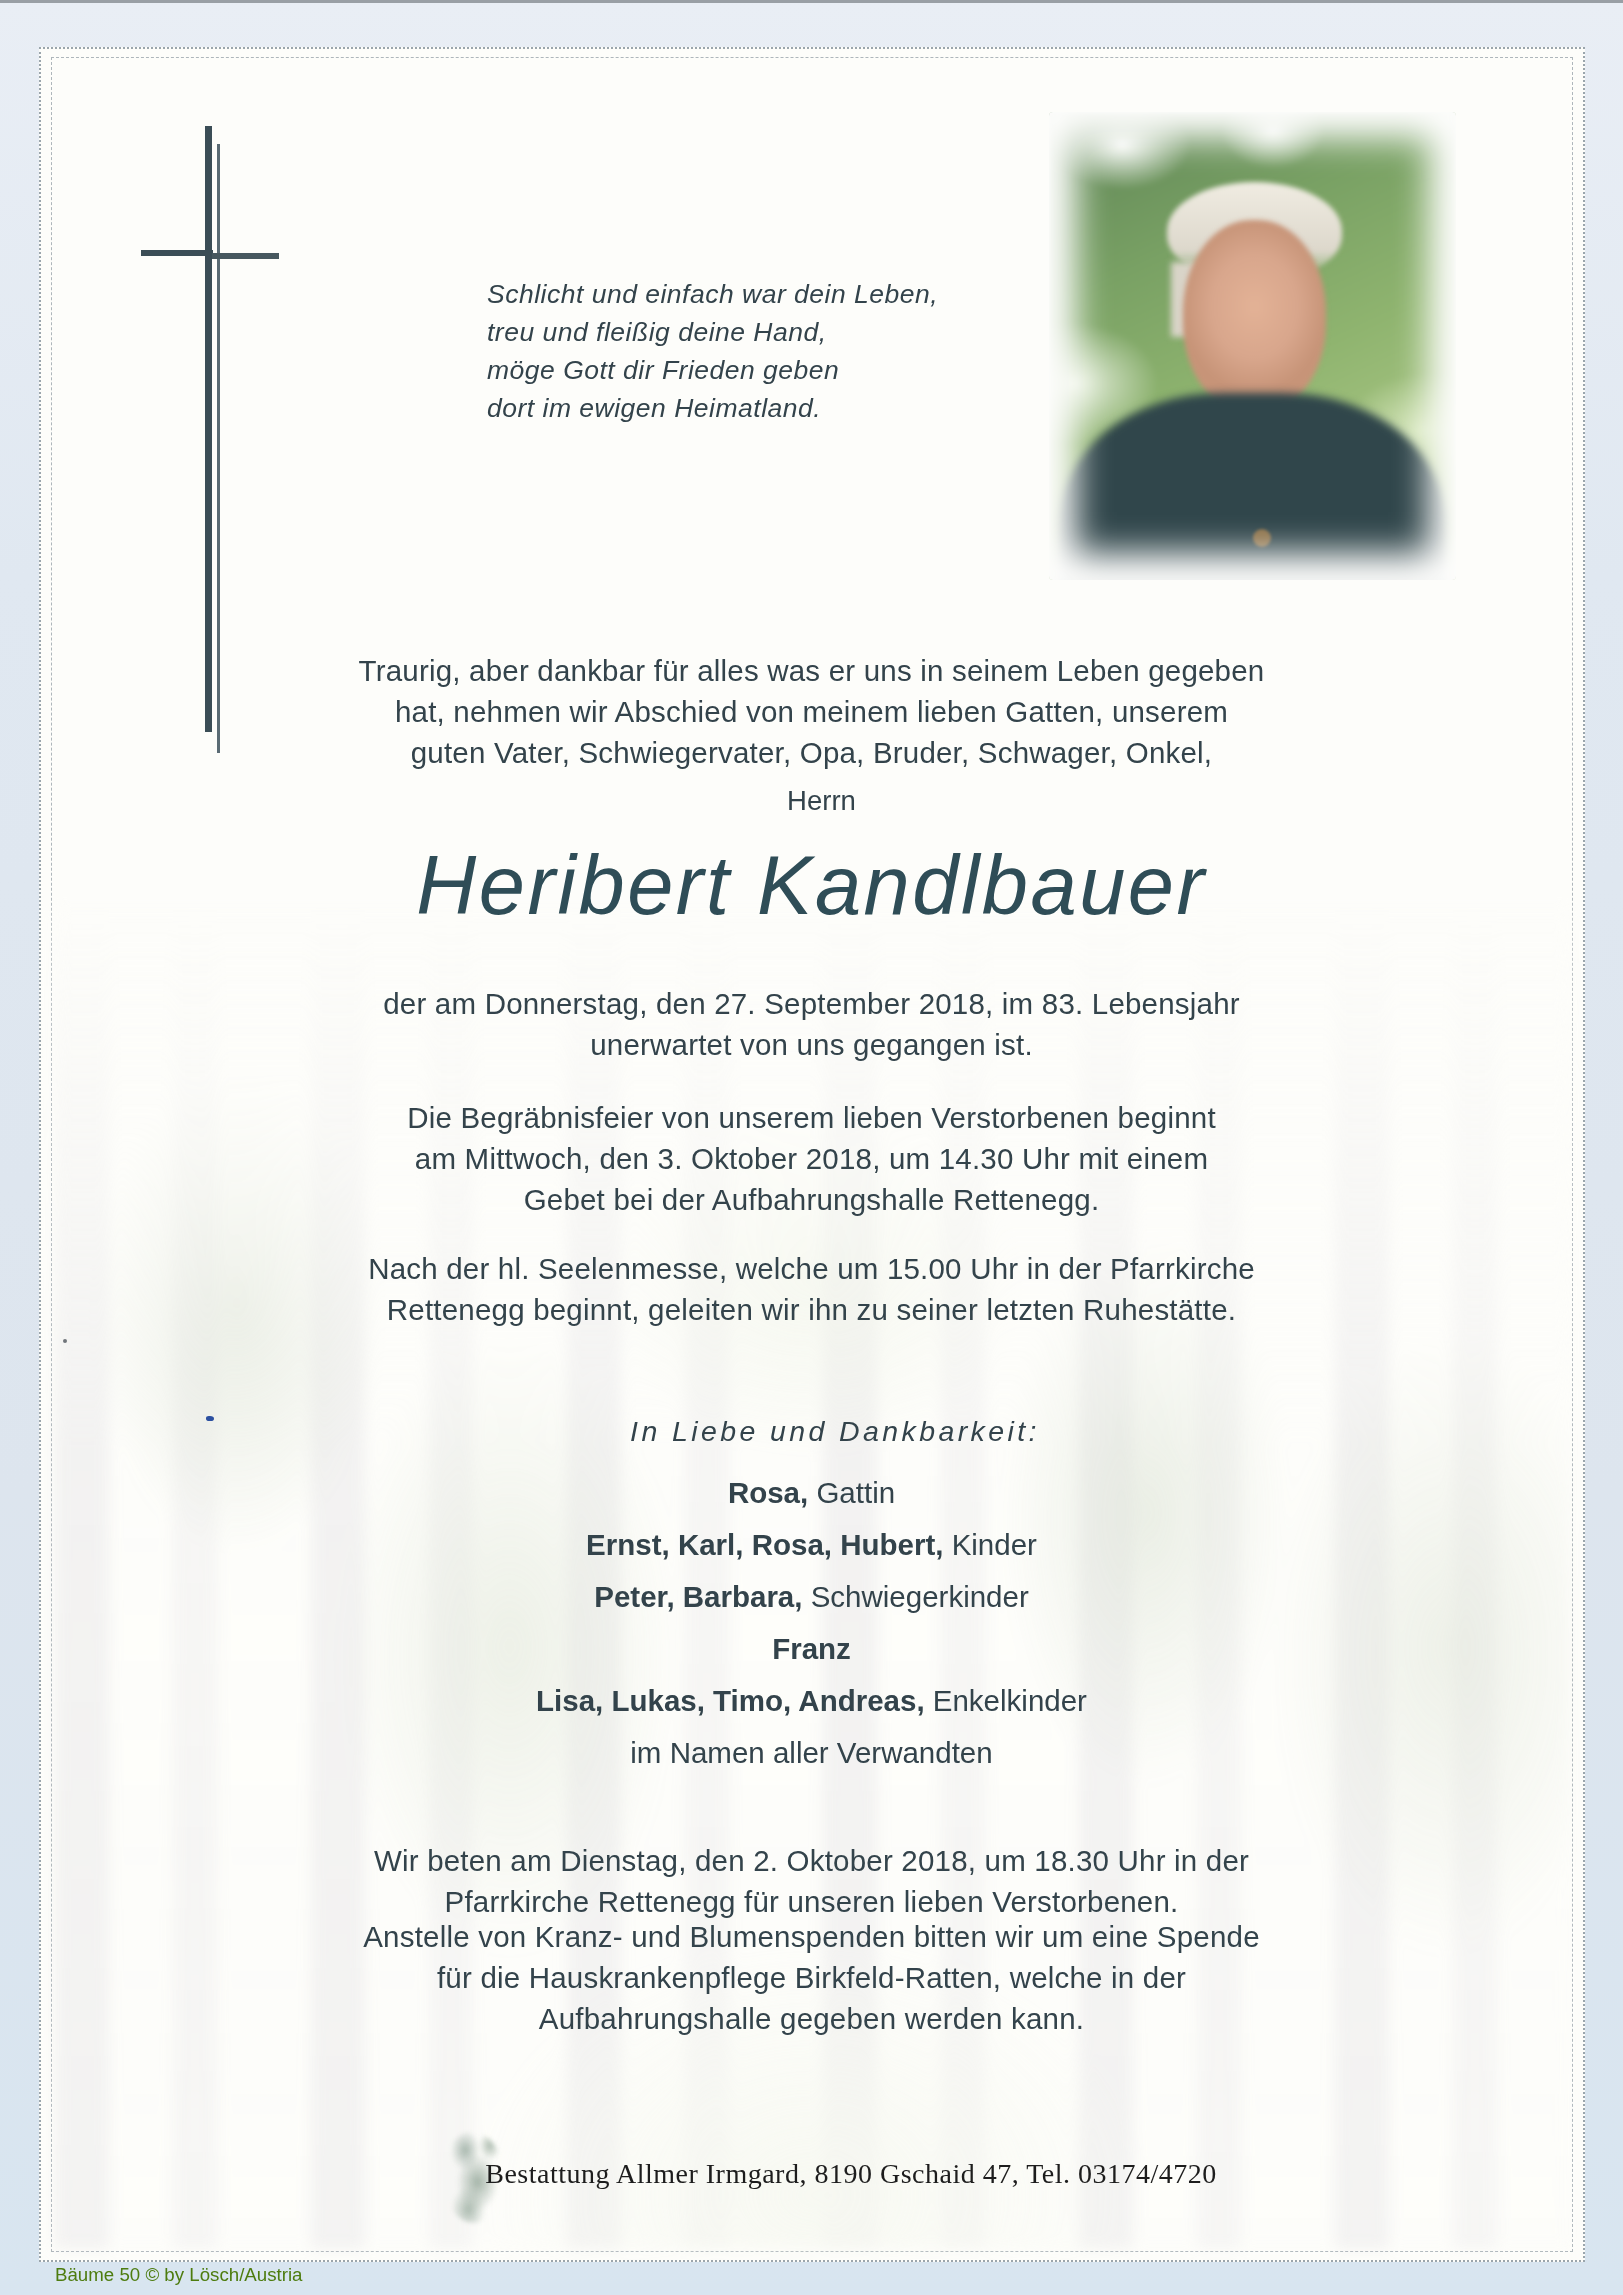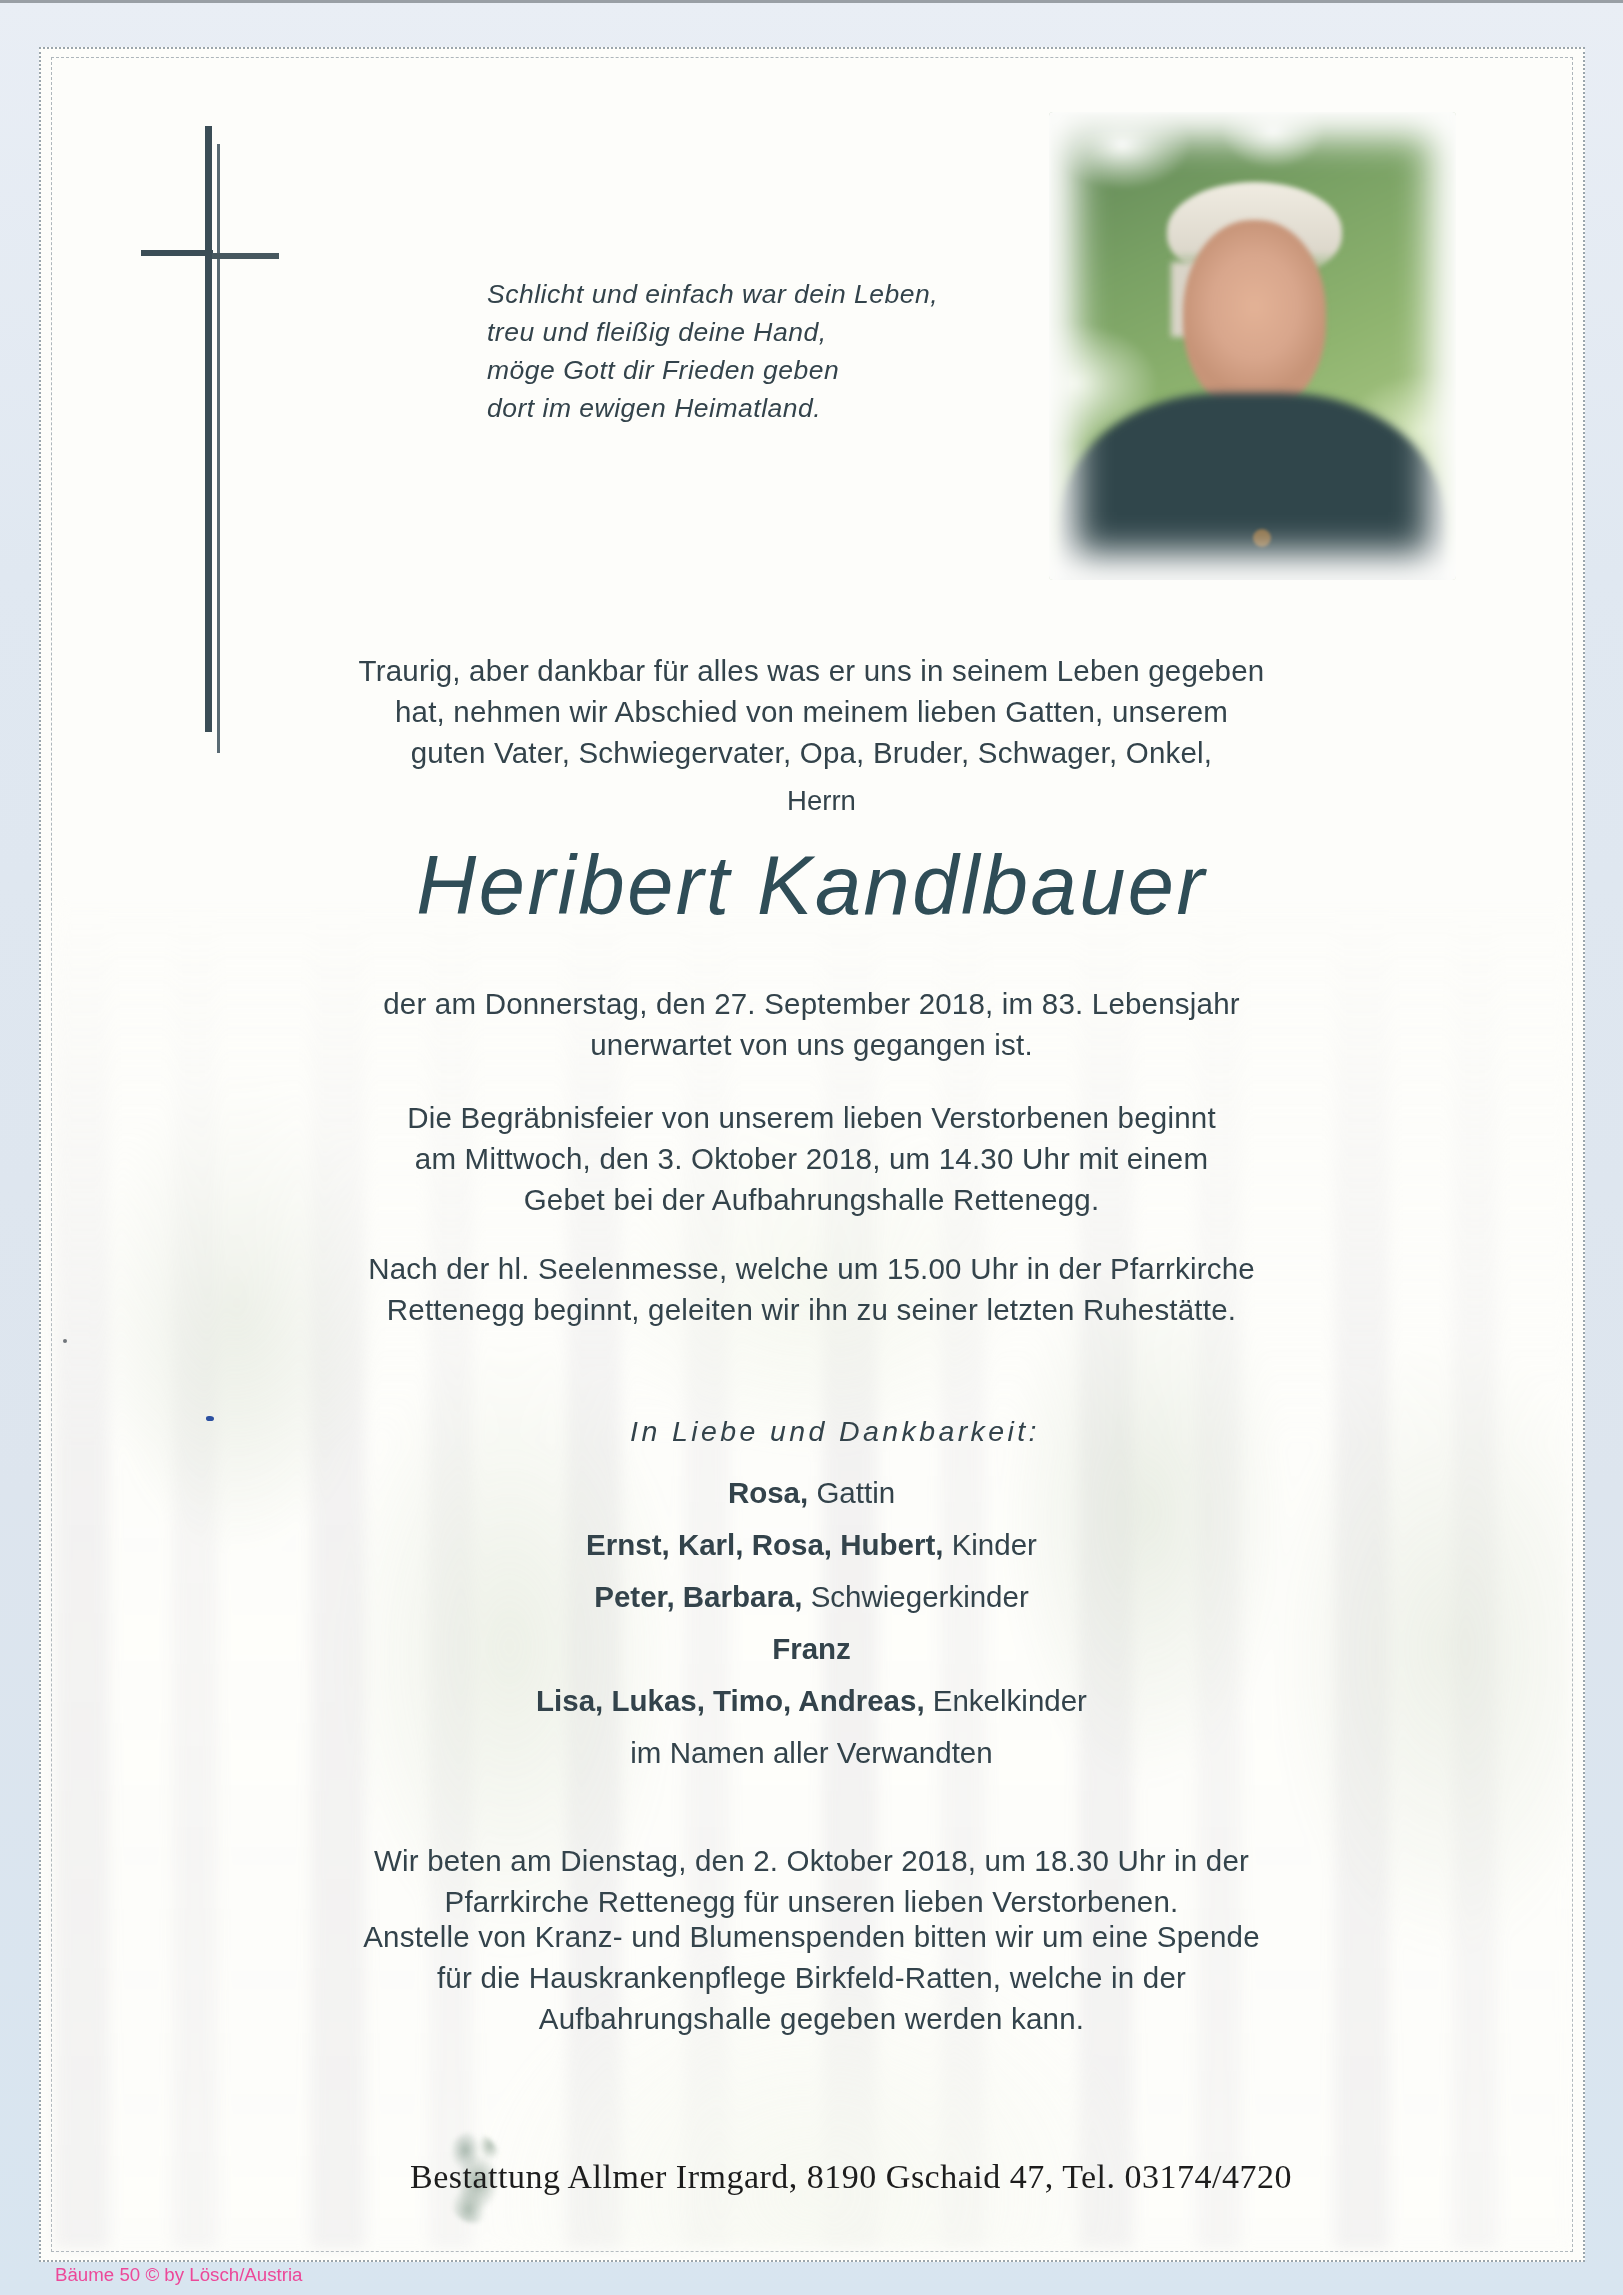--- a/index.html
+++ b/index.html
@@ -74,22 +74,22 @@
   .mourner-row b{font-weight:700;}
   .prayer{top:1840px;}
   .donation{top:1916px;}
   .stamp{left:444px;top:2132px;width:61px;height:91px;z-index:2;opacity:.8;filter:blur(2px);
     background:
       radial-gradient(19.7px 27px at 35% 20%,#93a79b 0%,transparent 75%),
       radial-gradient(14.7px 19.7px at 75% 15%,#9cae9f 0%,transparent 75%),
       radial-gradient(27px 37px at 55% 55%,#8ea294 0%,transparent 78%),
       radial-gradient(22px 29.5px at 40% 85%,#97ab9d 0%,transparent 78%);
     border-radius:45% 55% 50% 50%;}
-  .footer-line{top:2158px;padding-left:79px;font-family:"Liberation Serif",serif;font-size:34px;color:#1d1d1d;letter-spacing:0.5px;}
-  .credit{left:55px;top:2264px;font-size:18.7px;color:#ec4899;z-index:3;text-align:right;}
+  .footer-line{top:2158px;padding-left:79px;font-family:"Liberation Serif",serif;font-size:28px;color:#1d1d1d;letter-spacing:0.5px;}
+  .credit{left:55px;top:2264px;font-size:18.7px;color:#4d7c0f;z-index:3;text-align:right;}
 </style>
 </head>
 <body>
 
 <div class="abs top-edge"></div>
 
 <div class="abs card-outer"></div>
 <div class="abs card-inner"></div>
 <div class="abs forest"></div>
 

